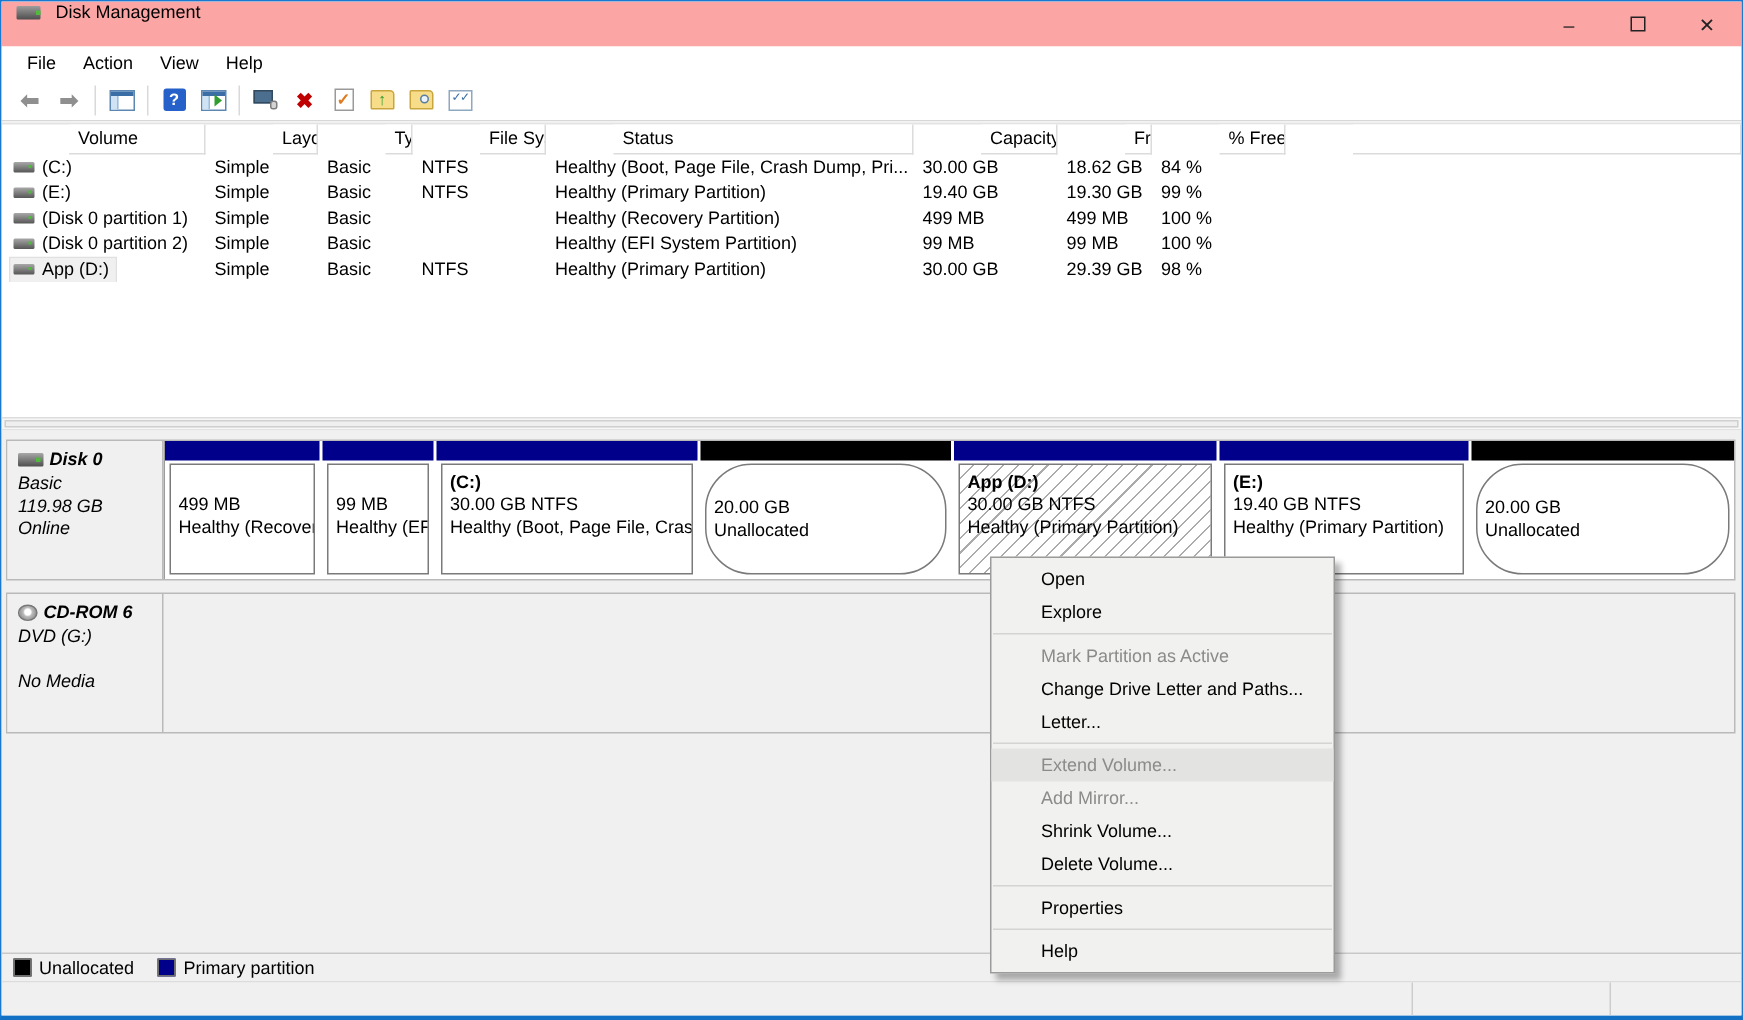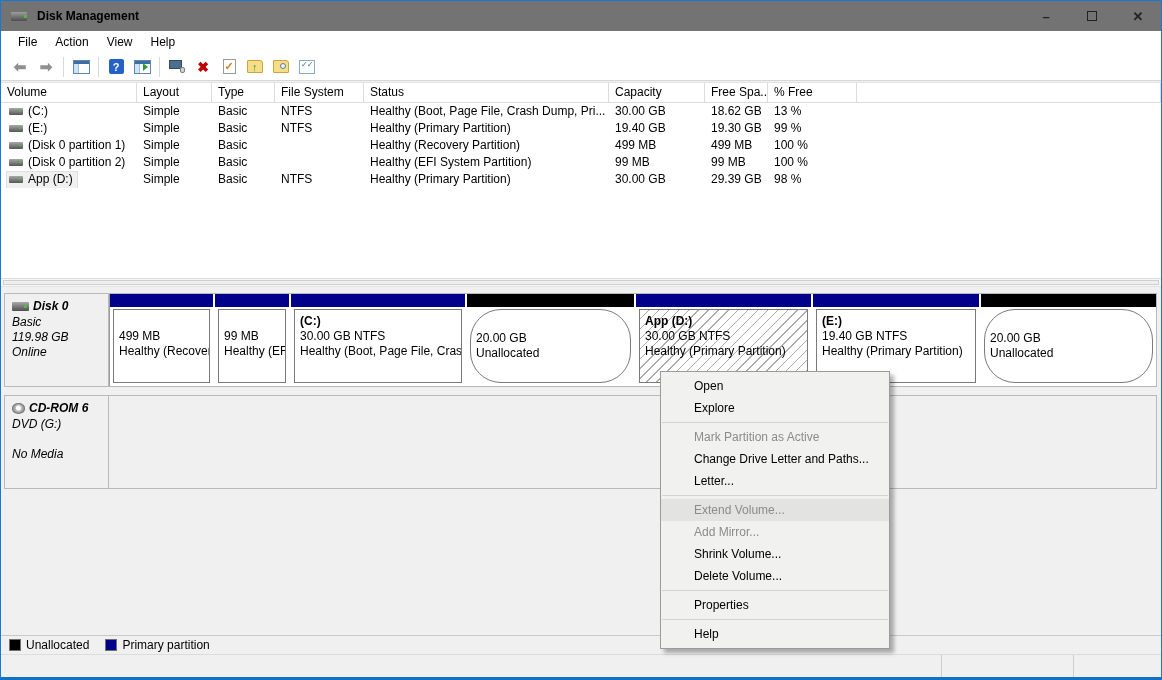--- a/index.html
+++ b/index.html
@@ -1,21 +1,21 @@
 <!DOCTYPE html>
 <html><head>
 <meta charset="utf-8">
 <style>
   * { box-sizing: border-box; margin: 0; padding: 0; }
   html,body { width:1162px; height:680px; background:#fff; }
   body { font-family:"Liberation Sans", sans-serif; font-size:12px; color:#000; }
   .window { width:1162px; height:680px; border:1px solid #1779d0; border-bottom:3px solid #1271c4; display:flex; flex-direction:column; background:#fff; position:relative; overflow:hidden; }
 
   
-  .titlebar { height:30px; display:flex; align-items:center; background:#737373; flex:none;font-weight:bold; }
+  .titlebar { height:30px; display:flex; align-items:flex-start; background:#fca5a5; flex:none; }
   .app-icon { width:18px; height:14px; margin:0 8px 0 10px; position:relative; flex:none; }
   .app-icon .drive { position:absolute; left:0; top:3px; width:16px; height:9px; background:linear-gradient(#9d9d9d,#4e4e4e); border-radius:1px; }
   .app-icon .led { position:absolute; right:2px; top:6px; width:3px; height:3px; background:#4fba3c; }
   .title-text { font-size:12px; }
   .win-controls { margin-left:auto; display:flex; height:30px; }
   .win-btn { width:46px; height:30px; display:flex; align-items:center; justify-content:center; font-size:13px; color:#222; }
   .max-glyph { width:10px; height:10px; border:1px solid #222; display:inline-block; }
 
   
   .menubar { height:22px; display:flex; align-items:center; padding-left:8px; background:#fff; flex:none; }
@@ -39,21 +39,21 @@
   .folder-glyph { width:16px; height:13px; background:#f7dd8a; border:1px solid #c9a53e; border-radius:1px 3px 1px 1px; position:relative; }
   .folder-glyph .up { position:absolute; left:4px; top:0px; color:#2f9e2f; font-size:11px; font-weight:bold; line-height:12px; }
   .folder-glyph .mag { position:absolute; right:2px; top:2px; width:6px; height:6px; border:1.5px solid #5a7da0; border-radius:50%; background:#eaf2fa; }
   .list-glyph { width:16px; height:14px; background:#fff; border:1px solid #8da8c0; position:relative; }
   .list-glyph::before { content:"✓✓"; position:absolute; left:1px; top:-1px; font-size:8px; color:#3a6ea5; letter-spacing:-1px; }
 
   
   .volume-pane { height:197px; background:#fff; overflow:hidden; flex:none; border-top:1px solid #f0f0f0; }
   .vol-grid { display:grid; grid-template-columns:136px 75px 63px 89px 245px 96px 63px 89px 1fr; }
   .vol-header { border-top:1px solid #e3e3e3; }
-  .vol-header .hcell { height:20px; line-height:19px; padding-left:6px; border-right:1px solid #dcdcdc; border-bottom:1px solid #dcdcdc; background:#fff; overflow:hidden; white-space:nowrap; }
+  .vol-header .hcell { height:20px; line-height:19px; padding-left:6px; border-right:1px solid #dcdcdc; border-bottom:1px solid #dcdcdc; background:#fff; overflow:hidden; white-space:nowrap;margin-left:45px; }
   .vol-row { height:17px; }
   .vol-row .cell { line-height:17px; padding-left:6px; overflow:hidden; white-space:nowrap; }
   .vol-name-wrap { display:inline-flex; align-items:center; gap:5px; padding:0 4px 0 2px; height:16px; }
   .vol-name-wrap.sel { background:#f0f0f0; outline:1px solid #e0e0e0; }
   .drive-ico { width:14px; height:7px; background:linear-gradient(#a8a8a8,#565656); border-radius:1px; position:relative; flex:none; }
   .drive-ico::after { content:""; position:absolute; right:2px; top:2px; width:2px; height:2px; background:#4fba3c; }
 
   
   .splitter { height:9px; background:#f7f7f7; border-top:1px solid #ddd; border-bottom:1px solid #e2e2e2; padding:1px 2px; flex:none; }
   .splitter .thumb { height:100%; background:#efefef; border:1px solid #cfcfcf; }
@@ -194,21 +194,21 @@
           <div class="cell"><span class="vol-name-wrap">
               <span class="drive-ico"></span>
               <span>(C:)</span>
             </span></div>
           <div class="cell">Simple</div>
           <div class="cell">Basic</div>
           <div class="cell">NTFS</div>
           <div class="cell">Healthy (Boot, Page File, Crash Dump, Pri...</div>
           <div class="cell">30.00 GB</div>
           <div class="cell">18.62 GB</div>
-          <div class="cell">13 %</div>
+          <div class="cell">84 %</div>
           <div class="cell"></div>
         </div>
         <div class="vol-grid vol-row">
           <div class="cell"><span class="vol-name-wrap">
               <span class="drive-ico"></span>
               <span>(E:)</span>
             </span></div>
           <div class="cell">Simple</div>
           <div class="cell">Basic</div>
           <div class="cell">NTFS</div>

